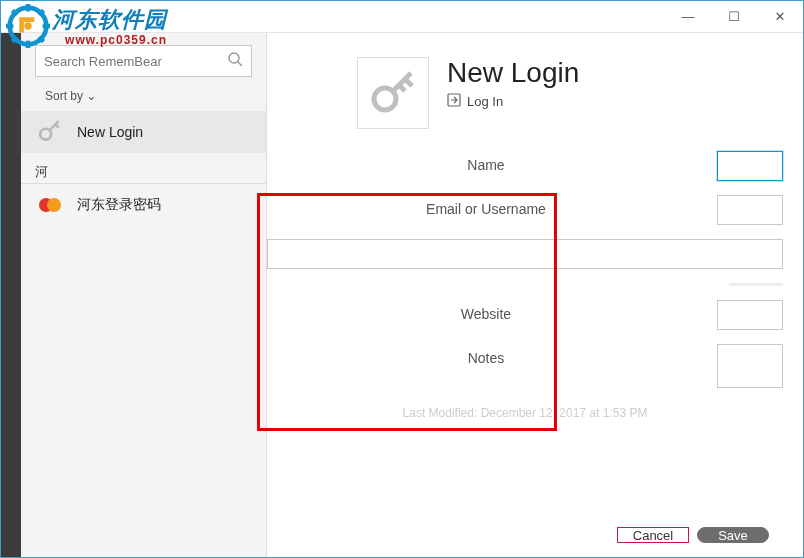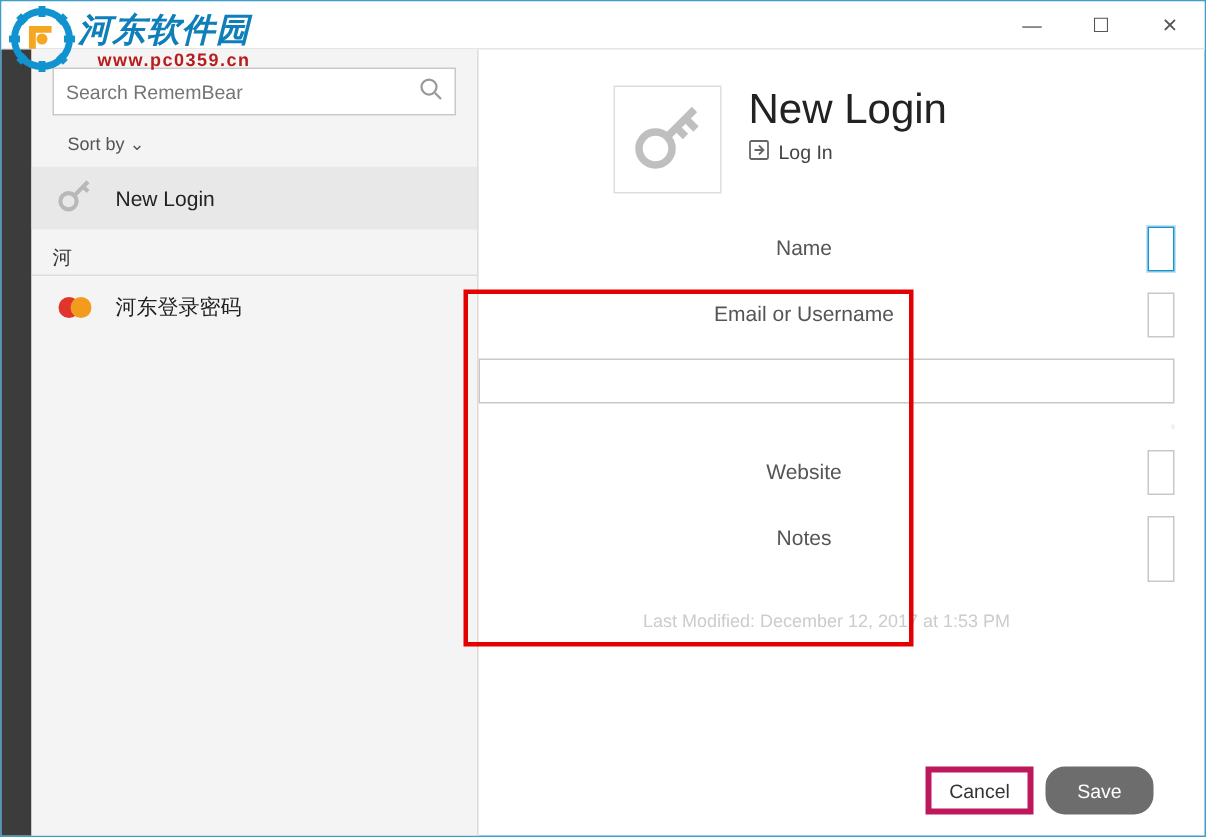--- a/index.html
+++ b/index.html
@@ -2,21 +2,21 @@
 <html><head>
 <meta charset="utf-8">
 <style>
 * { margin:0; padding:0; box-sizing:border-box; font-family:"Segoe UI","Microsoft YaHei",sans-serif; }
 body { width:804px; height:558px; overflow:hidden; background:#fff; position:relative; }
 .window { width:804px; height:558px; border:1px solid #3e9ec9; position:relative; display:flex; flex-direction:column; }
 .titlebar { height:32px; background:#fff; display:flex; justify-content:flex-end; border-bottom:1px solid #e5e5e5; }
 .titlebar .wbtn { width:46px; height:31px; display:flex; align-items:center; justify-content:center; font-size:13px; color:#555; cursor:pointer; }
 .body { flex:1; display:flex; min-height:0; }
 .narrow { width:20px; background:#3c3c3c; }
-.sidebar { width:298px; background:#f4f4f4; border-right:1px solid #ddd; display:flex; flex-direction:column; padding-top:12px; }
+.sidebar { width:246px; background:#f4f4f4; border-right:1px solid #ddd; display:flex; flex-direction:column; padding-top:12px; }
 .searchwrap { padding:0 14px 8px; }
 .search { width:100%; height:32px; border:1px solid #c8c8c8; background:#fff; display:flex; align-items:center; padding:0 8px; }
 .search input { flex:1; border:none; outline:none; font-size:13px; color:#888; background:transparent; }
 .sortrow { padding:4px 24px 8px; font-size:12px; color:#555; }
 .list { flex:1; overflow:auto; }
 .item { display:flex; align-items:center; height:42px; padding:0 14px; font-size:14px; color:#222; border-bottom:1px solid transparent; cursor:pointer; }
 .item.sel { background:#e8e8e8; }
 .item .ico { width:30px; height:30px; margin-right:12px; display:flex; align-items:center; justify-content:center; }
 .group { padding:6px 14px 2px; font-size:13px; color:#333; border-bottom:1px solid #ddd; margin-top:4px; }
 .main { flex:1; display:flex; flex-direction:column; position:relative; padding:24px 20px 0 0; min-width:0; }
@@ -27,21 +27,21 @@
 .form { flex:1; padding-left:0; }
 .row { display:flex; align-items:flex-start; margin-bottom:14px; }
 .row label { width:450px; text-align:center; padding-right:12px; font-size:14px; color:#555; padding-top:6px; box-sizing:border-box; }
 .row .field { flex:1; }
 .row input[type=text], .row textarea { width:100%; height:30px; border:1px solid #c8c8c8; padding:0 8px; font-size:13px; outline:none; }
 .row textarea { height:44px; resize:none; padding:6px 8px; }
 .row input.focus { border:1px solid #1694d0; box-shadow:0 0 0 1px rgba(22,148,208,.25); }
 .divider { height:3px; background:#eee; margin:0 0 14px 462px; }
 .modified { text-align:center; font-size:12px; color:#ccc; margin-top:8px; }
 .footer { display:flex; justify-content:flex-end; gap:8px; padding:14px 14px 14px; }
-.btn { min-width:72px; height:32px; border:4px solid #be185d; background:#fff; font-size:13px; color:#333; cursor:pointer; }
+.btn { min-width:72px; height:16px; border:1px solid #be185d; background:#fff; font-size:13px; color:#333; cursor:pointer; }
 .btn.primary { background:#6d6d6d; color:#fff; border-color:#6d6d6d;border-radius:13px; }
 .redbox { position:absolute; border:3px solid #e40000; pointer-events:none; }
 .overlay-logo { position:absolute; left:6px; top:4px; z-index:50; display:flex; align-items:center; pointer-events:none; }
 .overlay-logo .gear { width:44px; height:44px; }
 .overlay-logo .text { margin-left:2px; }
 .overlay-logo .cn { font-size:22px; font-weight:bold; color:#0f7fba; font-style:italic; letter-spacing:1px; }
 .overlay-logo .url { font-size:12px; font-weight:bold; color:#b91c1c; letter-spacing:1px; margin-top:-2px;text-align:right; }
 </style>
 </head>
 <body>

